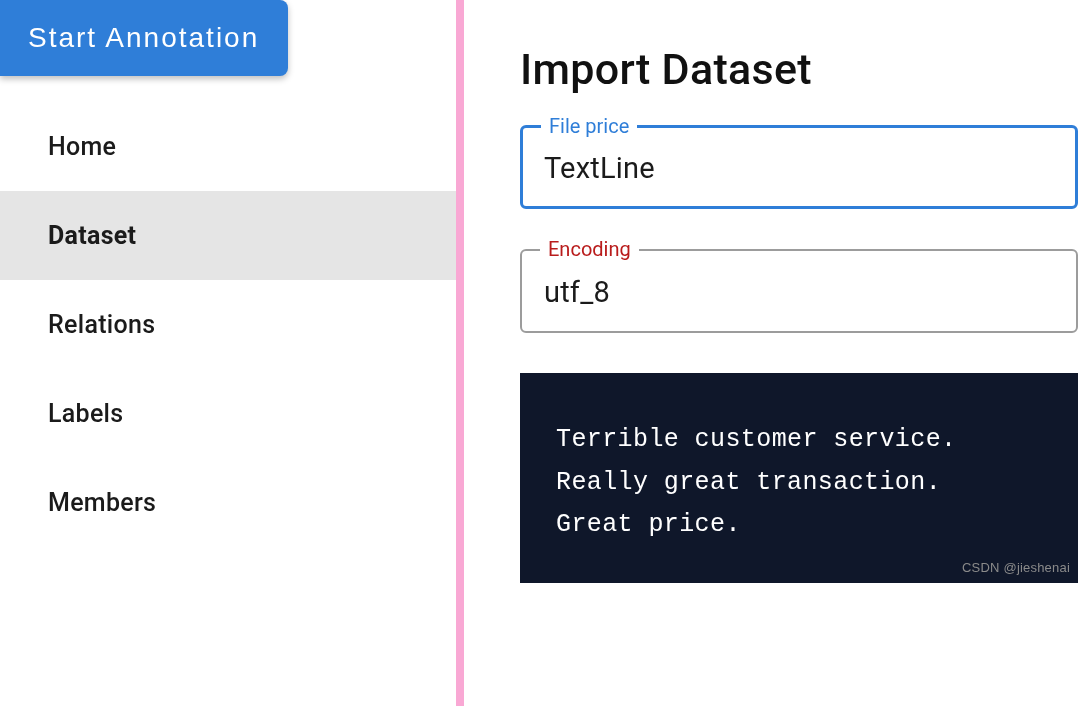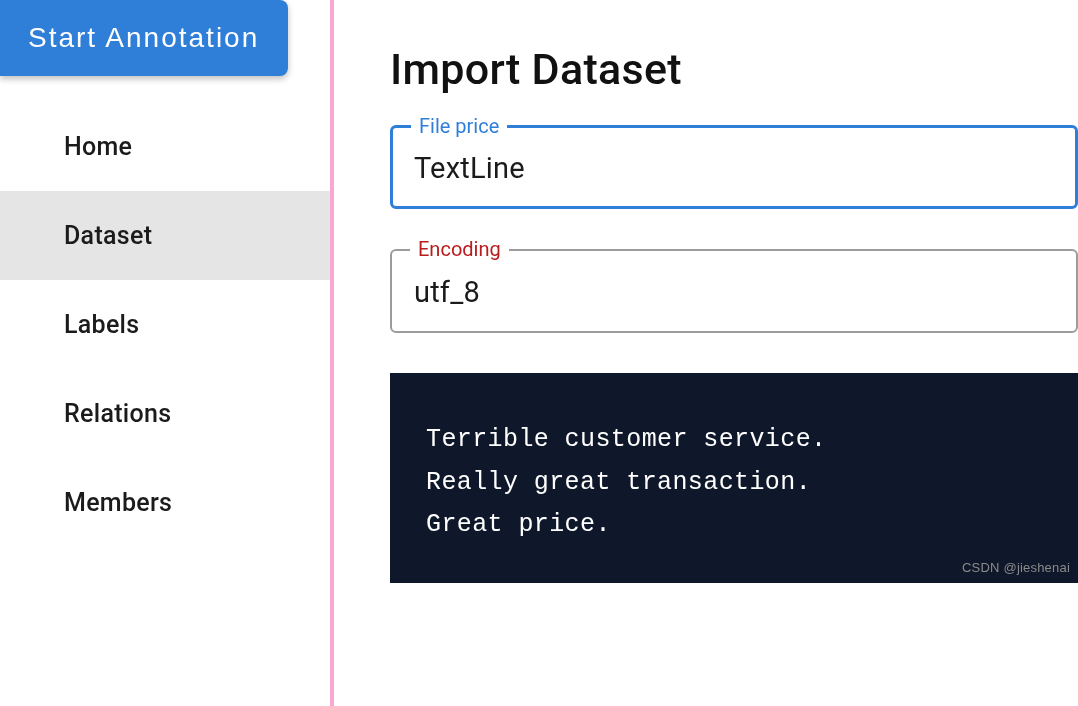--- a/index.html
+++ b/index.html
@@ -9,23 +9,23 @@
     }
     body {
       font-family: -apple-system, BlinkMacSystemFont, "Segoe UI", Roboto, "Helvetica Neue", Arial, sans-serif;
       background: #ffffff;
       width: 1078px;
       height: 706px;
       overflow: hidden;
       display: flex;
     }
     .sidebar {
-      width: 334px;
+      width: 464px;
       height: 100%;
-      border-right: 4px solid #f9a8d4;
+      border-right: 8px solid #f9a8d4;
       display: flex;
       flex-direction: column;
     }
     .start-btn {
       background: #2f7ed8;
       color: #ffffff;
       font-size: 28px;
       font-weight: 500;
       letter-spacing: 2px;
       padding: 22px 28px;
@@ -40,26 +40,27 @@
     }
     .nav-list {
       margin-top: 26px;
       display: flex;
       flex-direction: column;
     }
     .nav-item {
       font-size: 25px;
       font-weight: 500;
       color: #1b1b1b;
-      padding: 30px 0 30px 64px;
+      padding: 30px 0 30px 48px;
       cursor: pointer;
       letter-spacing: 0.3px;
     }
     .nav-item.active {
       background: #e5e5e5;
+      font-weight: bold;
     }
     .main {
       flex: 1;
       padding: 44px 0 0 56px;
       position: relative;
       height: 100%;
     }
     .page-title {
       font-size: 43px;
       font-weight: 500;
@@ -121,22 +122,22 @@
     }
   </style>
 </head>
 <body>
 
 <div class="sidebar">
   <button class="start-btn">Start Annotation</button>
   <div class="nav-list">
     <div class="nav-item">Home</div>
     <div class="nav-item active">Dataset</div>
+    <div class="nav-item">Relations</div>
     <div class="nav-item">Labels</div>
-    <div class="nav-item">Relations</div>
     <div class="nav-item">Members</div>
   </div>
 </div>
 
 <div class="main">
   <h1 class="page-title">Import Dataset</h1>
 
   <div class="field-wrap focused">
     <span class="field-label">File price</span>
     <div class="field-value">TextLine</div>

